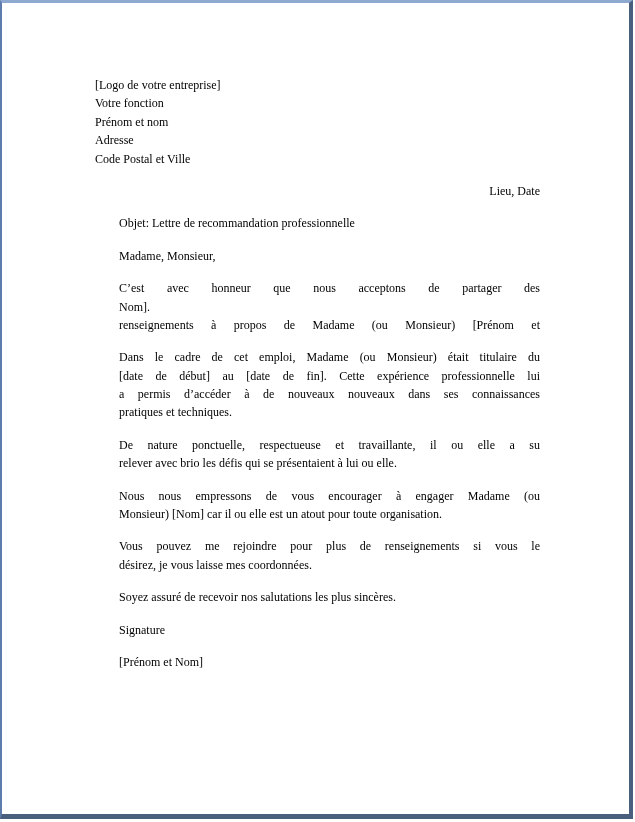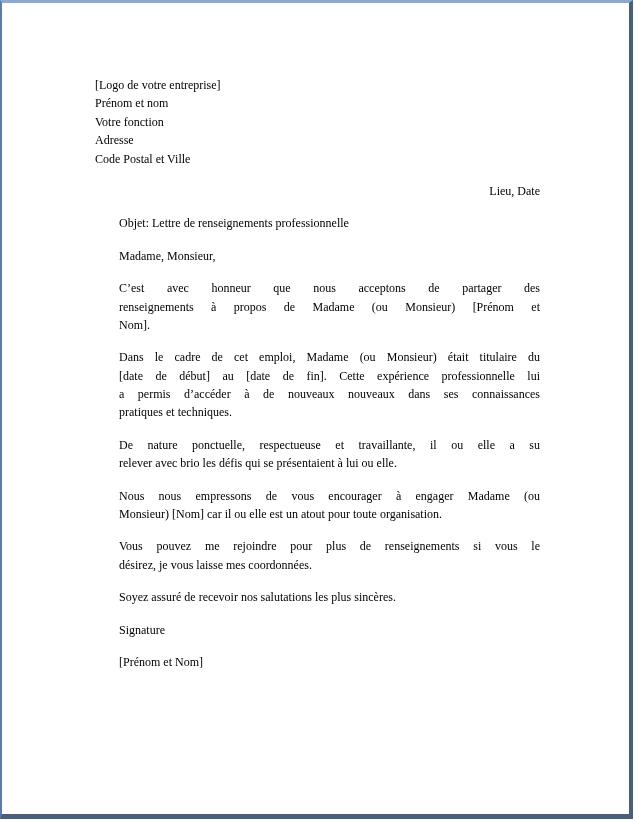--- a/index.html
+++ b/index.html
@@ -45,36 +45,36 @@
 </head>
 <body>
 
 <div class="page">
   <div class="page-border"></div>
 
   <div class="content">
 
     <div>
       <div class="ln">[Logo de votre entreprise]</div>
+      <div class="ln">Votre fonction</div>
       <div class="ln">Prénom et nom</div>
-      <div class="ln">Votre fonction</div>
       <div class="ln">Adresse</div>
       <div class="ln">Code Postal et Ville</div>
     </div>
 
     <div class="ln right mt">Lieu, Date</div>
 
-    <div class="ln mt">Objet: Lettre de renseignements professionnelle</div>
+    <div class="ln mt">Objet: Lettre de recommandation professionnelle</div>
 
     <div class="ln mt">Madame, Monsieur,</div>
 
     <div class="mt">
       <div class="ln just">C’est avec honneur que nous acceptons de partager des</div>
+      <div class="ln">Nom].</div>
       <div class="ln just">renseignements à propos de Madame (ou Monsieur) [Prénom et</div>
-      <div class="ln">Nom].</div>
     </div>
 
     <div class="mt">
       <div class="ln just">Dans le cadre de cet emploi, Madame (ou Monsieur) était titulaire du</div>
       <div class="ln just">[date de début] au [date de fin]. Cette expérience professionnelle lui</div>
       <div class="ln just">a permis d’accéder à de nouveaux nouveaux dans ses connaissances</div>
       <div class="ln">pratiques et techniques.</div>
     </div>
 
     <div class="mt">

